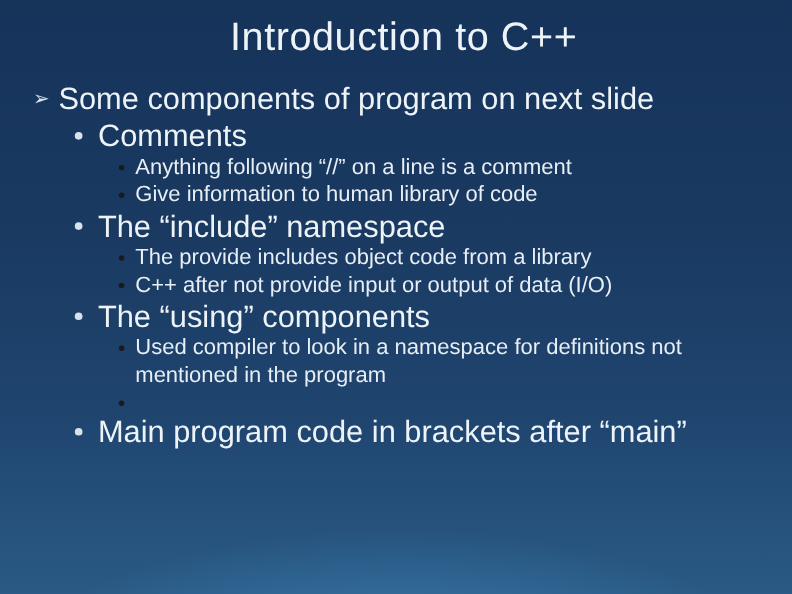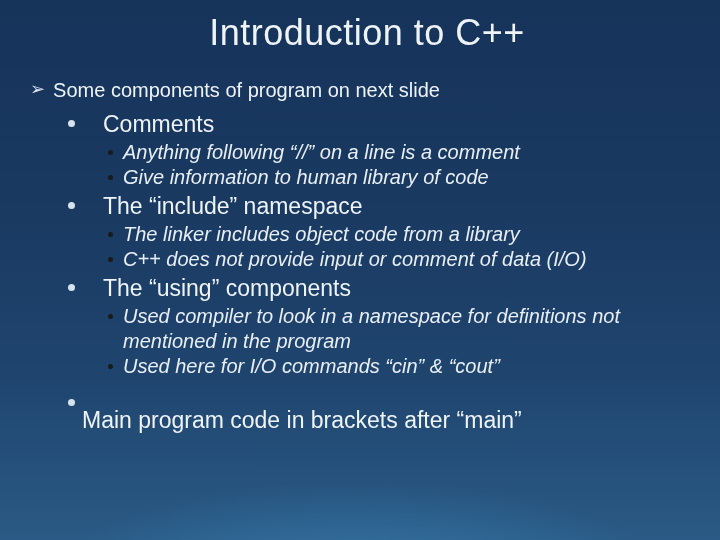--- a/index.html
+++ b/index.html
@@ -34,49 +34,47 @@
     align-items: flex-start;
     margin: 0 0 6px 0;
   }
   .l1 .marker {
     font-size: 18px;
     line-height: 26px;
     margin-right: 8px;
     color: #d8e2ec;
   }
   .l1 .text {
-    font-size: 20px;
+    font-size: 28px;
     line-height: 28px;
     color: #eef3f8;
   }
   .l2 {
     display: flex;
     align-items: flex-start;
     margin: 2px 0 2px 38px;
   }
   .l2 .marker {
     width: 7px;
     height: 7px;
     border-radius: 50%;
     background: #d8e2ec;
     margin-top: 10px;
     margin-right: 14px;
     flex-shrink: 0;
   }
   .l2 .text {
-    font-size: 23px;
+    font-size: 28px;
     line-height: 28px;
     color: #eef3f8;
-    margin-left: 14px;
   }
   .l3 {
     display: flex;
     align-items: flex-start;
     margin: 0 0 0 78px;
-    font-style: italic;
   }
   .l3 .marker {
     width: 5px;
     height: 5px;
     border-radius: 50%;
     background: #1a1a1a;
     margin-top: 10px;
     margin-right: 10px;
     flex-shrink: 0;
   }
@@ -110,38 +108,37 @@
     <span class="marker"></span>
     <span class="text">Give information to human library of code</span>
   </div>
 
   <div class="l2">
     <span class="marker"></span>
     <span class="text">The “include” namespace</span>
   </div>
   <div class="l3">
     <span class="marker"></span>
-    <span class="text">The linker includes object code from a library</span>
+    <span class="text">The provide includes object code from a library</span>
   </div>
   <div class="l3">
     <span class="marker"></span>
-    <span class="text">C++ does not provide input or comment of data (I/O)</span>
+    <span class="text">C++ after not provide input or output of data (I/O)</span>
   </div>
 
   <div class="l2">
     <span class="marker"></span>
     <span class="text">The “using” components</span>
   </div>
   <div class="l3">
     <span class="marker"></span>
     <span class="text">Used compiler to look in a namespace for definitions not mentioned in the program</span>
   </div>
   <div class="l3">
     <span class="marker"></span>
-    <span class="text">Used here for I/O commands “cin” &amp; “cout”</span>
   </div>
 
-  <div class="l2" style="margin-top:10px;flex-direction:column;">
+  <div class="l2" style="margin-top:10px;">
     <span class="marker"></span>
     <span class="text">Main program code in brackets after “main”</span>
   </div>
 
 </div>
 
 </body></html>

